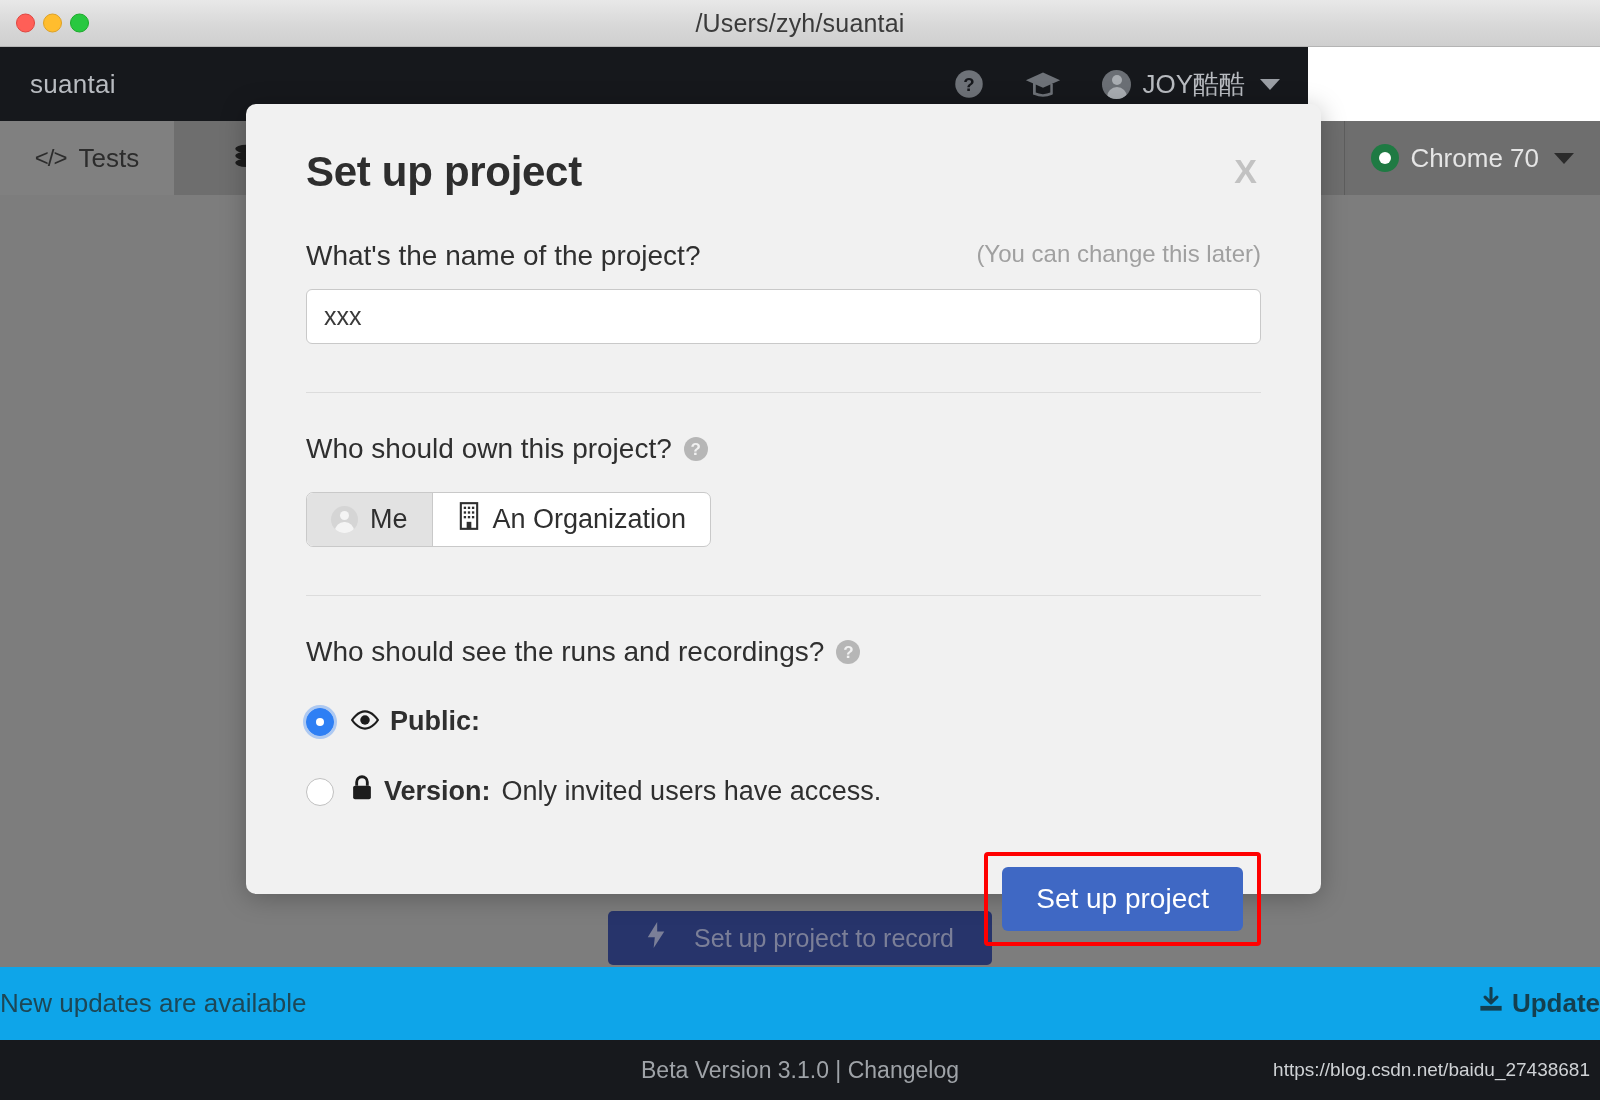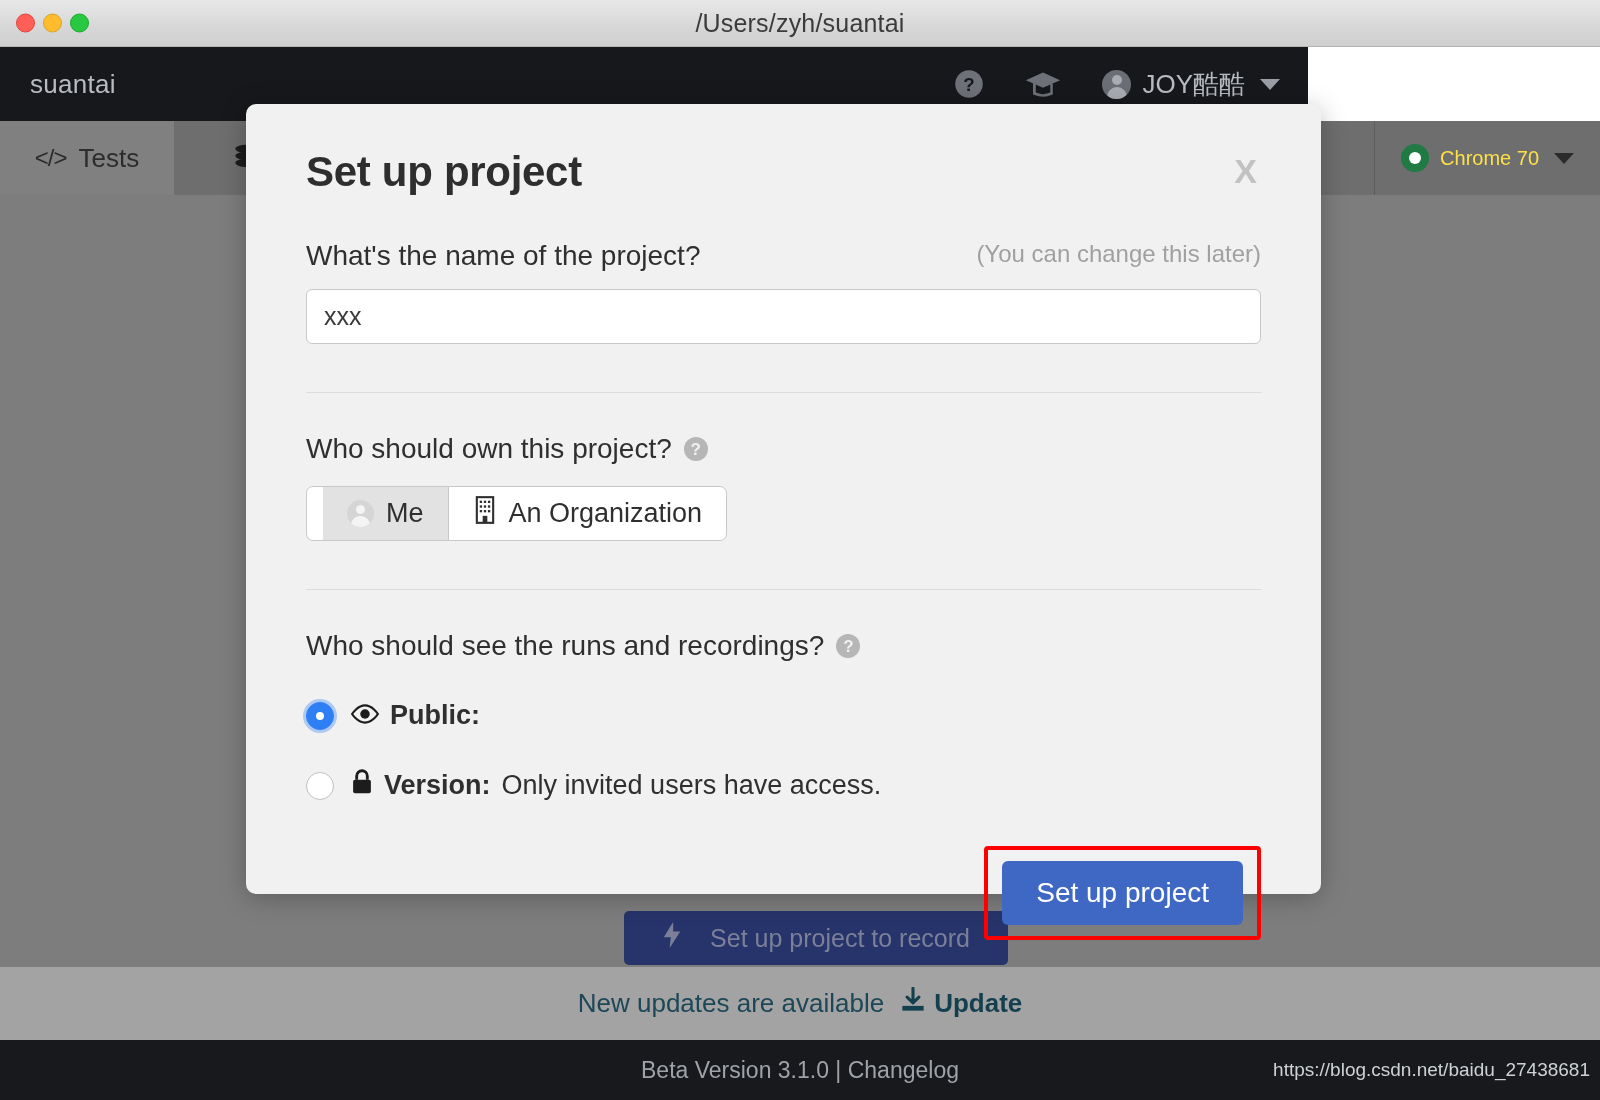--- a/index.html
+++ b/index.html
@@ -143,22 +143,22 @@
   }
   .tab.active { background: #808080; }
   .tab .tab-icon { display: flex; align-items: center; }
   .code-icon { font-size: 24px; color: #2c2c2c; letter-spacing: -1px; }
   .browser-select {
     margin-left: auto;
     display: flex;
     align-items: center;
     gap: 11px;
     padding: 0 26px;
-    font-size: 20px;
-    color: #fde047;
+    font-size: 26px;
+    color: #e5e5e5;
     border-left: 1px solid #5d5d5d;
   }
   .chrome-logo {
     width: 28px; height: 28px;
     border-radius: 50%;
     background: #1f7a43;
     position: relative;
     flex: none;
   }
   .chrome-logo::after {
@@ -192,33 +192,32 @@
     width: 384px;
     height: 54px;
     background: #27346b;
     border-radius: 5px;
     display: flex;
     align-items: center;
     justify-content: center;
     gap: 28px;
     color: #7b7f98;
     font-size: 25px;
-    margin-left: 16px;
   }
 
   
   .update-bar {
     position: absolute;
     top: 967px; left: 0;
     width: 1600px;
     height: 73px;
-    background: #a3a3a3;
-    display: flex;
-    align-items: center;
-    justify-content: center;
+    background: #0ea5e9;
+    display: flex;
+    align-items: center;
+    justify-content: space-between;
     gap: 16px;
     color: #1d4756;
     font-size: 26px;
   }
   .update-link {
     display: flex;
     align-items: center;
     gap: 8px;
     font-weight: bold;
     color: #143f4f;
@@ -328,26 +327,25 @@
     font-size: 17px;
     font-weight: bold;
     display: inline-flex;
     align-items: center;
     justify-content: center;
     line-height: 1;
   }
 
   .segmented {
     display: inline-flex;
-    margin-top: 21px;
+    margin-top: 27px;
     border: 1px solid #c9c9c9;
     border-radius: 7px;
     overflow: hidden;
     background: #ffffff;
-    padding-left: 16px;
   }
   .seg-item {
     display: flex;
     align-items: center;
     gap: 12px;
     height: 53px;
     padding: 0 24px;
     font-size: 27px;
     color: #2f2f2f;
   }

